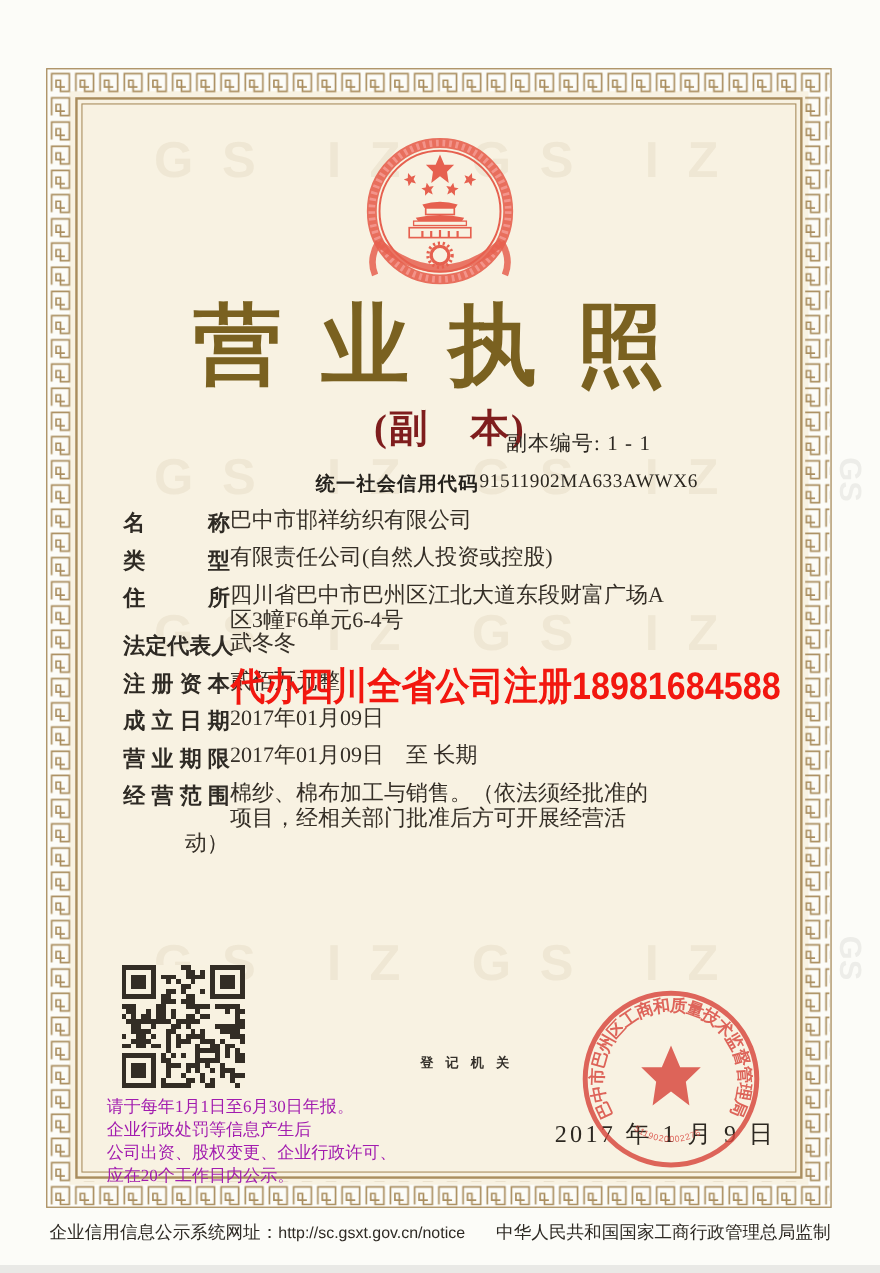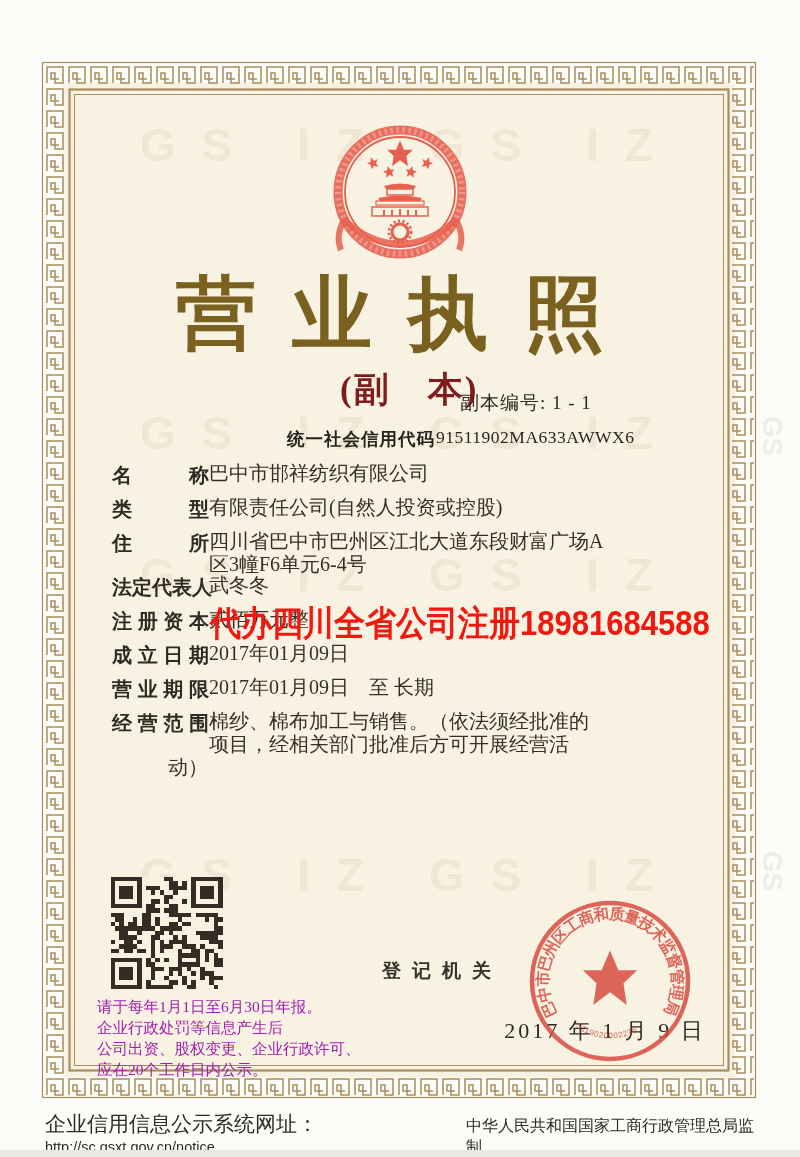--- a/index.html
+++ b/index.html
@@ -34,28 +34,28 @@
        font-family:"Liberation Sans",sans-serif;font-weight:600;font-size:20px;color:#2e2a24;}
   .fvalue{margin-left:56px;width:436px;font-size:20px;line-height:23px;color:#352f27;}
   
   .promo{position:absolute;left:210px;top:603px;font-family:"Liberation Sans",sans-serif;
        font-weight:600;font-size:31px;color:#f2170f;white-space:nowrap;letter-spacing:0px;
        transform:scaleY(1.12);}
   
   .qr{position:absolute;left:110px;top:877px;}
   .notice{position:absolute;left:97px;top:996px;font-size:15.5px;line-height:21px;color:#a21caf;}
   .authority{position:absolute;left:382px;top:958px;font-family:Liberation Sans, sans-serif;
-       font-weight:600;font-size:19px;letter-spacing:11px;color:#35312b;}
+       font-weight:600;font-size:12px;letter-spacing:11px;color:#35312b;}
   .seal{position:absolute;left:525px;top:896px;}
   .issue-date{position:absolute;left:498px;top:1016px;width:214px;text-align:center;
        font-size:22px;letter-spacing:3px;color:#2c2821;white-space:nowrap;font-family:Liberation Serif, serif;}
   
   .footer{position:absolute;left:45px;top:1110px;width:710px;display:flex;
        justify-content:space-between;align-items:baseline;color:#2e2a24;}
-  .footer .left{font-size:21px;}
+  .footer .left{font-size:16px;}
   .footer .url{font-family:Liberation Sans, sans-serif;font-size:14.5px;letter-spacing:0;}
   .footer .right{font-size:16px;}
 </style>
 </head>
 <body>
 
 <div class="page">
 
   <svg width="0" height="0" style="position:absolute" aria-hidden="true">
     <defs>

